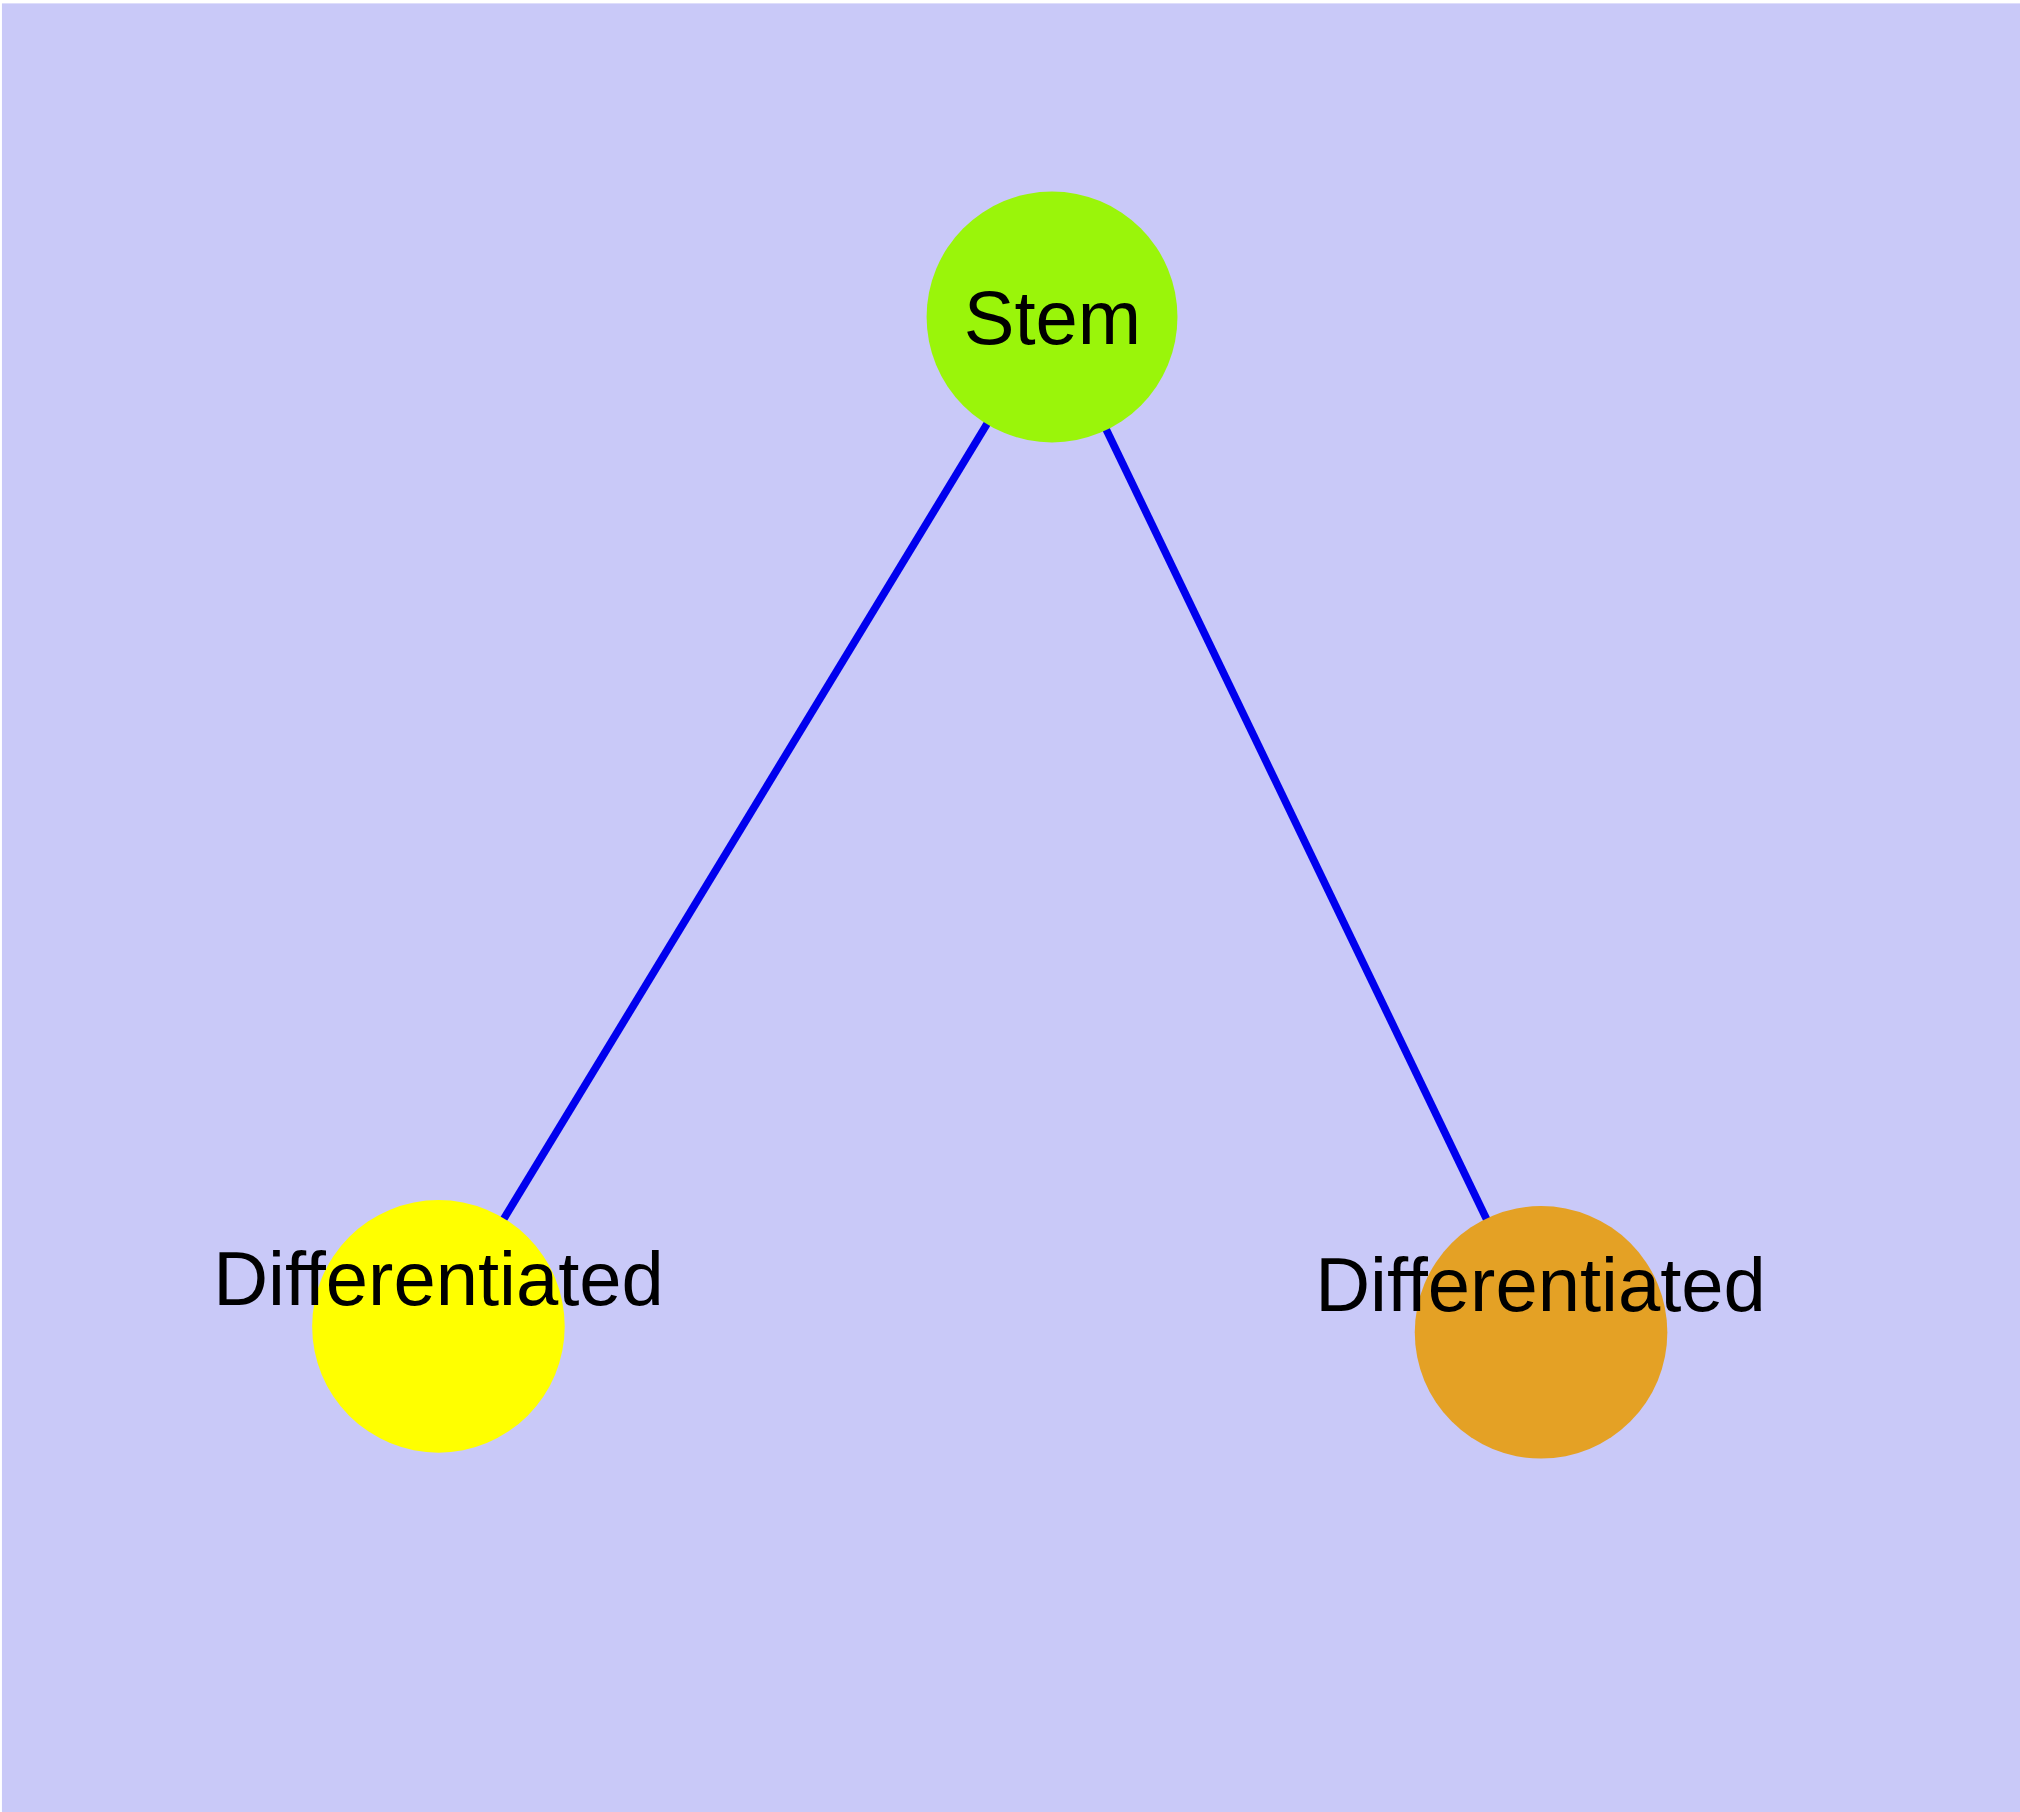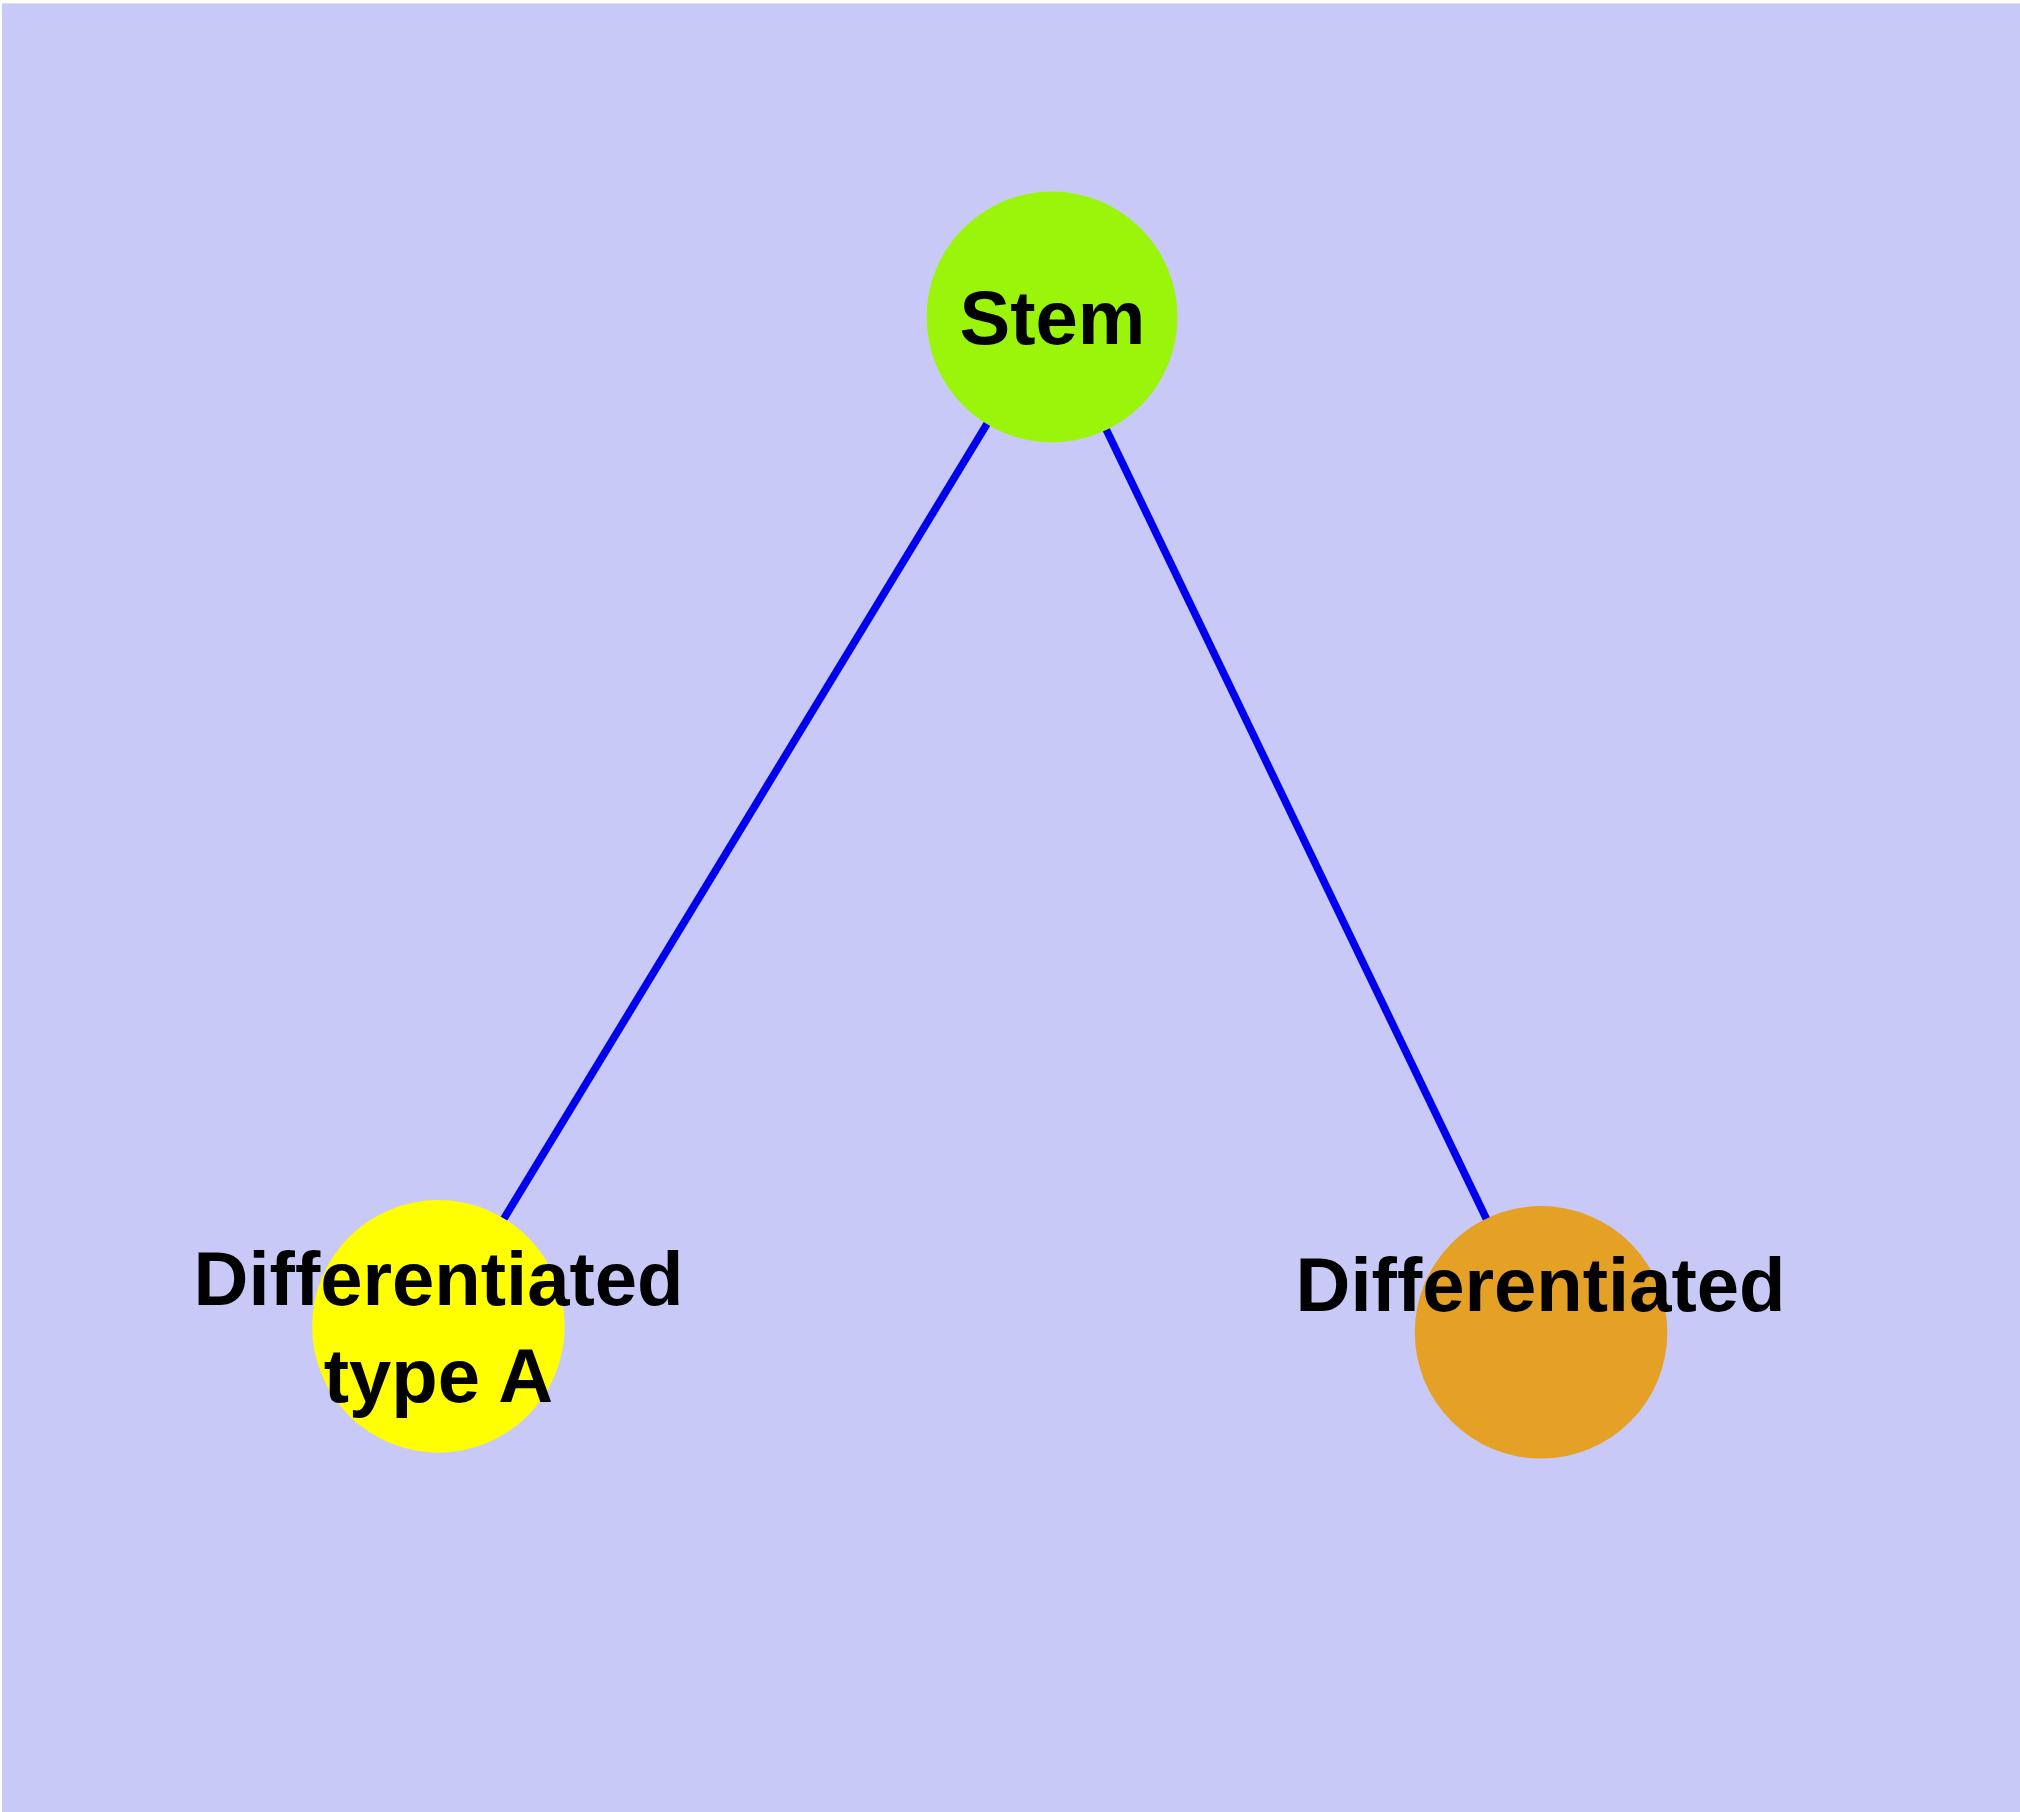--- a/index.html
+++ b/index.html
@@ -16,21 +16,21 @@
     position: absolute;
     left: 0;
     top: 0;
     width: 2021px;
     height: 1812px;
     display: block;
   }
   .node-label {
     position: absolute;
     text-align: center;
-    font-weight: 700;
+    font-weight: 400;
     font-size: 76px;
     line-height: 97px;
     color: #000000;
     white-space: nowrap;
     pointer-events: none;
   }
   .node-label span { display: block; }
   .node-label span:empty { display: none; }
   #stem-label  { left: 798px;  top: 269px;  width: 509px; }
   #type-a-label{ left: 142px;  top: 1230px; width: 593px; }
@@ -50,19 +50,18 @@
   <circle cx="517" cy="1565" r="149" stroke-width="7" fill="#FFFF00"></circle>
   <circle cx="1818" cy="1572" r="149" stroke-width="7" fill="#E4A125"></circle>
 </svg>
 
 <div id="stem-label" class="node-label">
   <span>Stem</span>
 </div>
 
 <div id="type-a-label" class="node-label">
   <span>Differentiated</span>
-  <span>type A</span>
 </div>
 
 <div id="type-b-label" class="node-label">
   <span>Differentiated</span>
 </div>
 
 
 </body></html>

